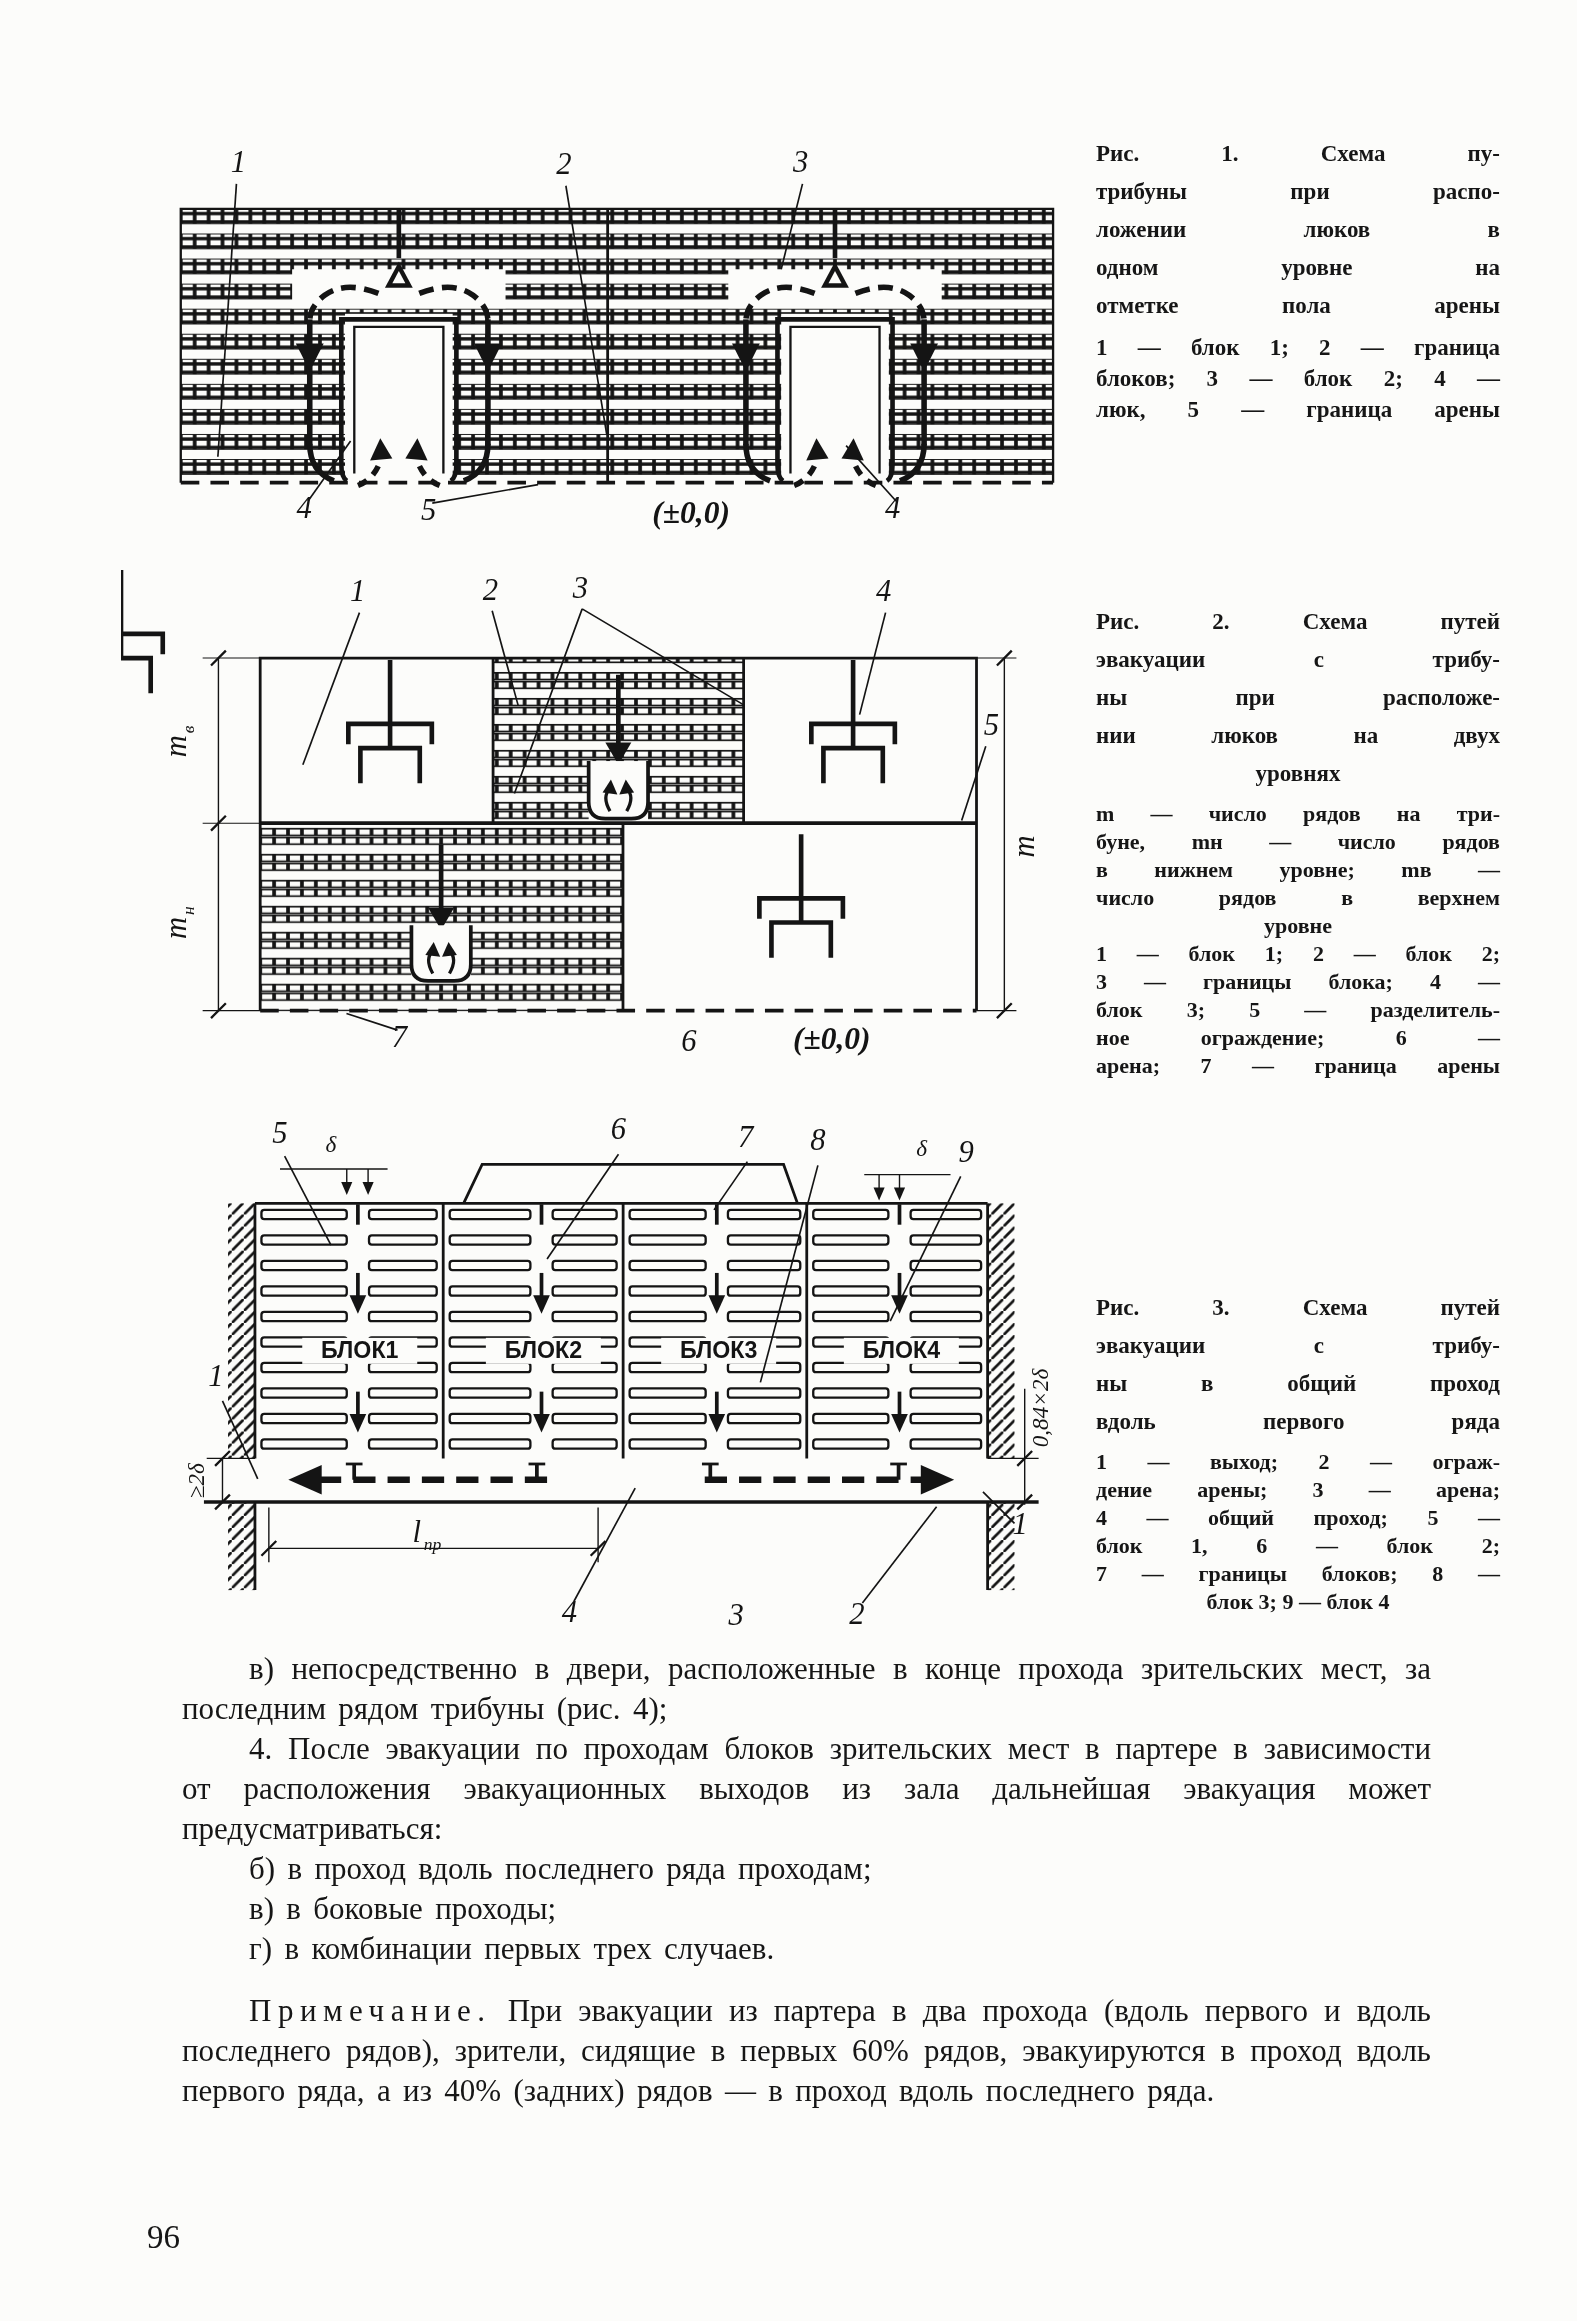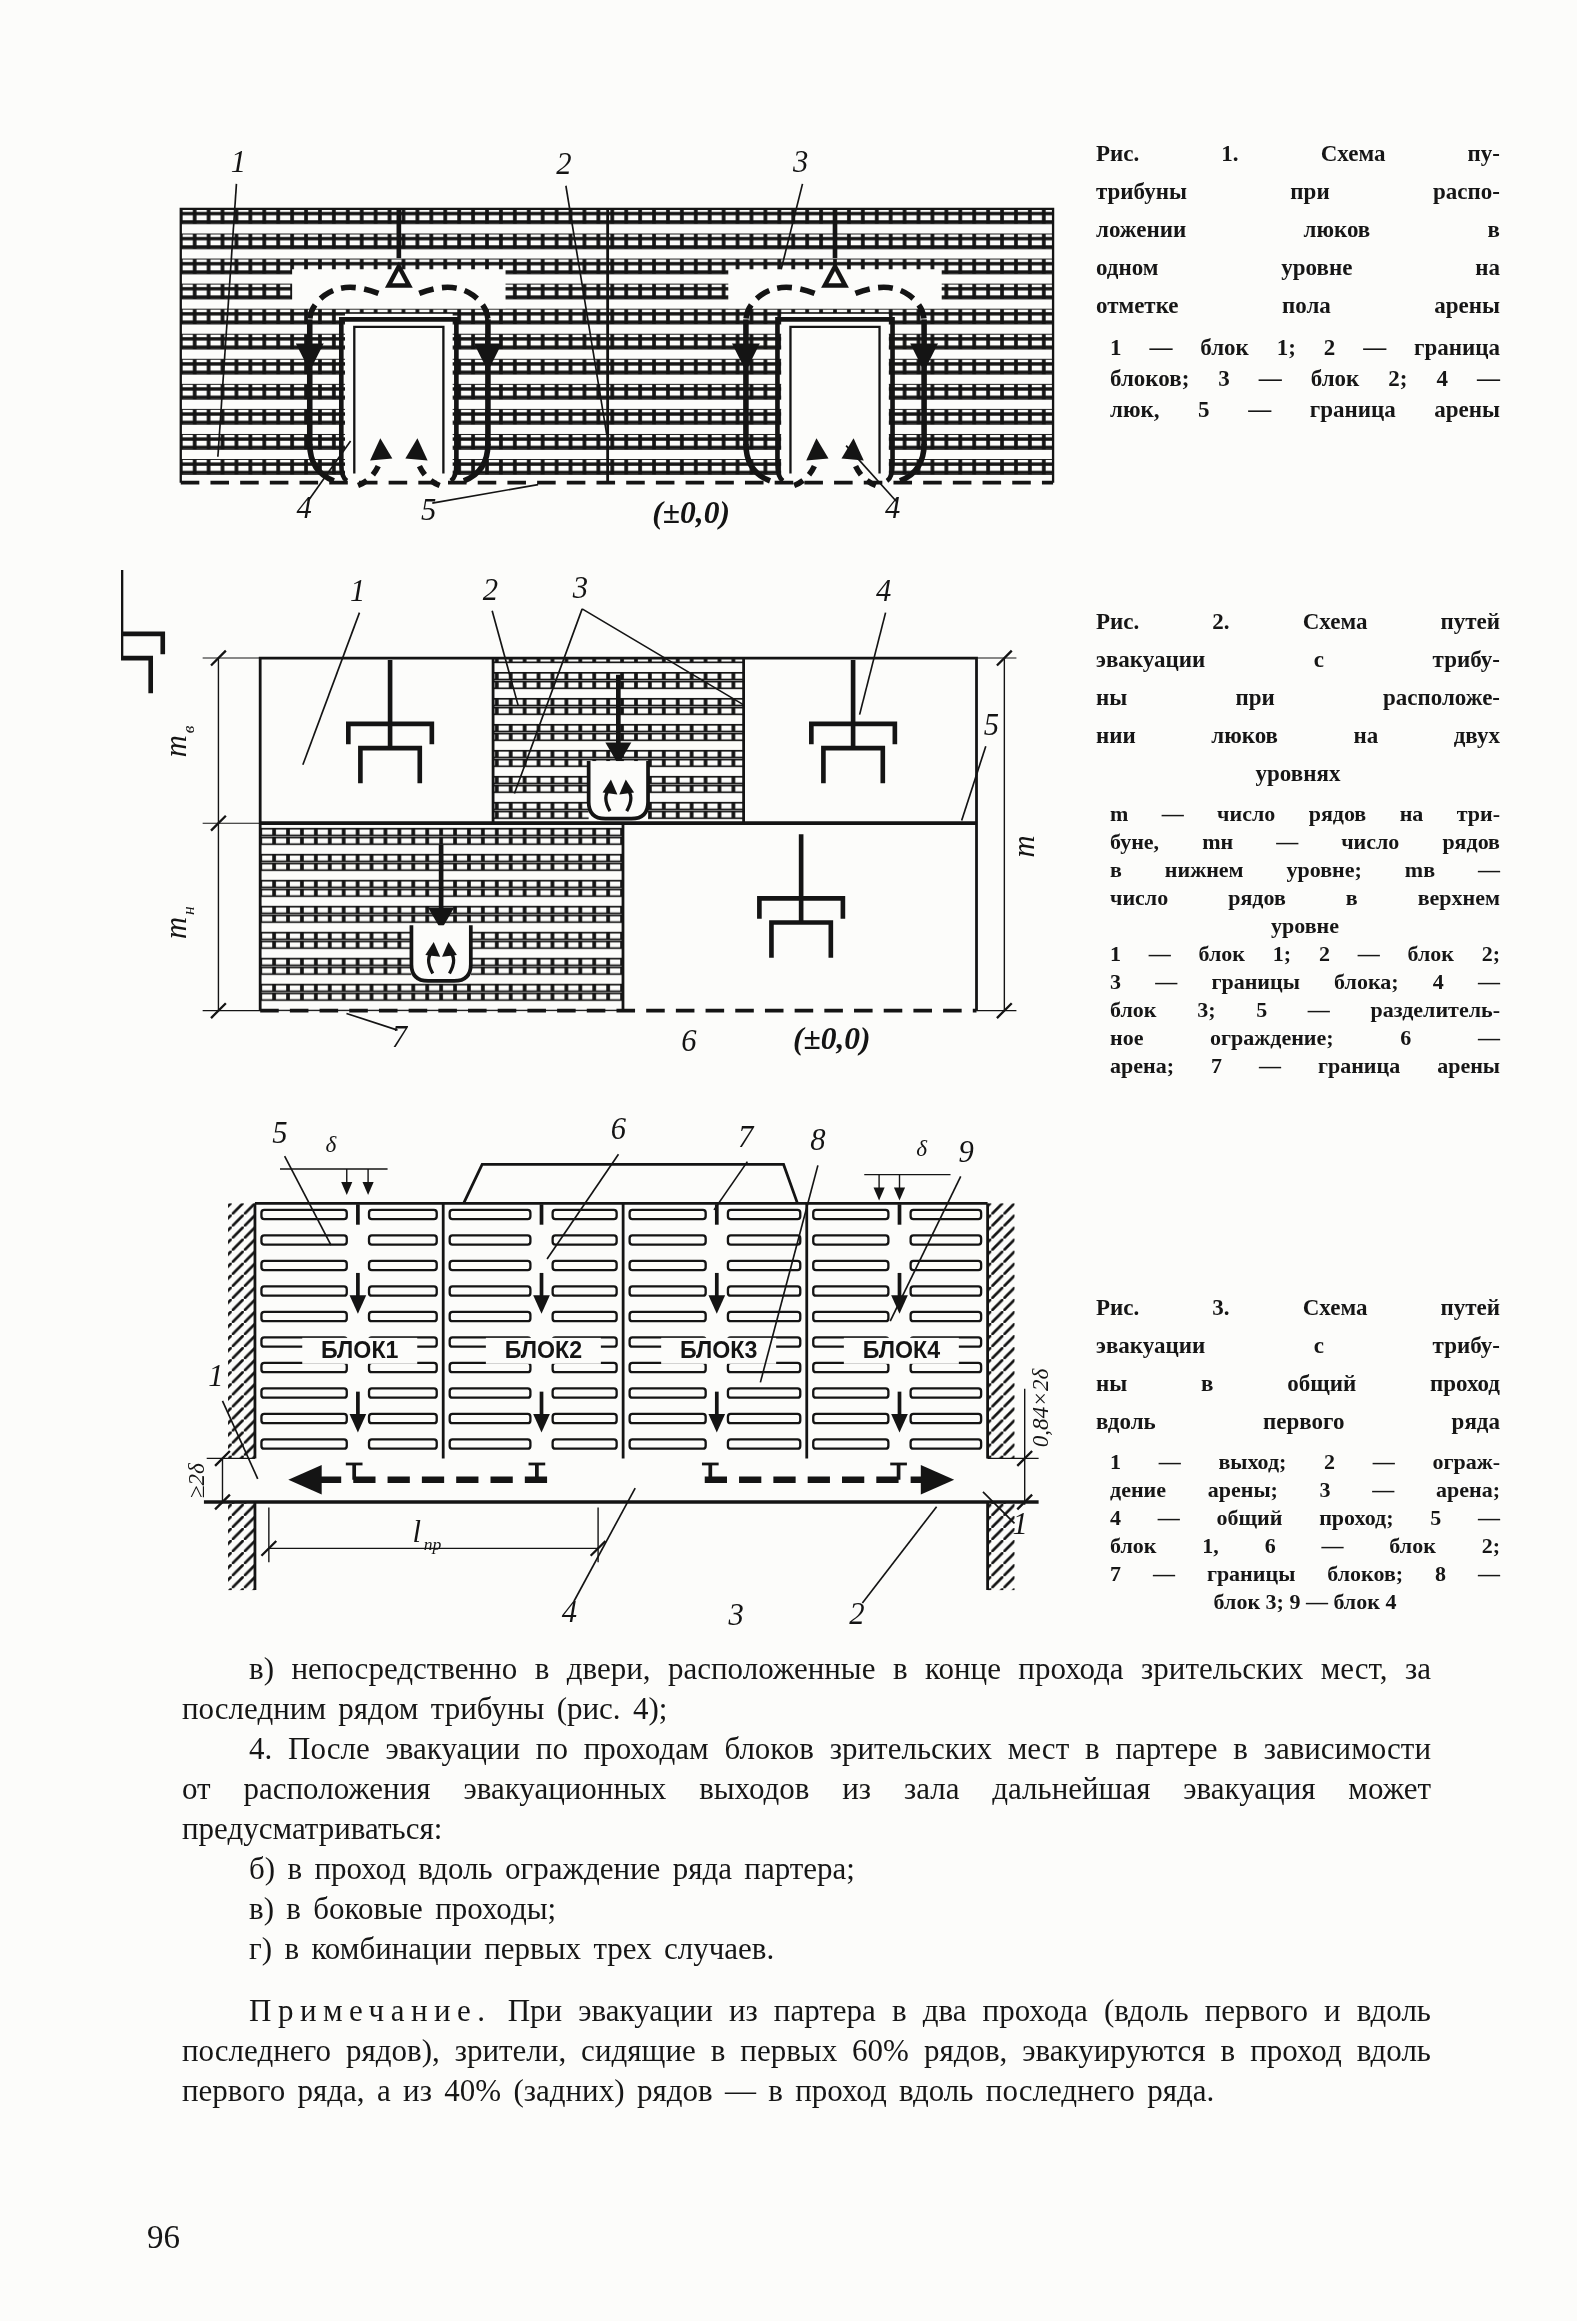--- a/index.html
+++ b/index.html
@@ -5,21 +5,21 @@
   * { margin:0; padding:0; box-sizing:border-box; }
   html,body { background:#e8e8e4; }
   .page {
     position:relative; width:1578px; height:2322px;
     background:#fcfcfa; color:#161616; overflow:hidden;
     font-family:"Liberation Serif", serif;
   }
   .figsvg { position:absolute; }
   .caption { position:absolute; width:404px; }
   .cap-title { font-weight:bold; font-size:23px; line-height:38px; }
-  .cap-legend { font-weight:bold; margin-top:7.4px;margin-left:14px; }
+  .cap-legend { font-weight:bold; margin-top:7.4px; }
   .leg1 { font-size:23px; line-height:31px; }
   .leg2 { font-size:22px; line-height:28px; }
   .jl { text-align:justify; text-align-last:justify; }
   .cl { text-align:right; text-align-last:center; }
   .body-text {
     position:absolute; left:182px; top:1649px; width:1249px;
     font-size:31px; line-height:40px; text-align:justify; word-spacing:4.6px;
   }
   .para { text-indent:67px; }
   .list-item { text-indent:67px; }
@@ -443,21 +443,21 @@
       <div class="jl">4 — общий проход; 5 —</div>
       <div class="jl">блок 1, 6 — блок 2;</div>
       <div class="jl">7 — границы блоков; 8 —</div>
       <div class="cl">блок 3; 9 — блок 4</div>
     </div>
   </div>
 
   <div class="body-text">
     <div class="para">в) непосредственно в двери, расположенные в конце прохода зрительских мест, за последним рядом трибуны (рис. 4);</div>
     <div class="para">4. После эвакуации по проходам блоков зрительских мест в партере в зависимости от расположения эвакуационных выходов из зала дальнейшая эвакуация может предусматриваться:</div>
-    <div class="list-item">б) в проход вдоль ограждение ряда партера;</div>
+    <div class="list-item">б) в проход вдоль последнего ряда проходам;</div>
     <div class="list-item">в) в боковые проходы;</div>
     <div class="list-item">г) в комбинации первых трех случаев.</div>
     <div class="note"><span class="note-label">Примечание.</span><span> При эвакуации из партера в два прохода (вдоль первого и вдоль последнего рядов), зрители, сидящие в первых 60% рядов, эвакуируются в проход вдоль первого ряда, а из 40% (задних) рядов — в проход вдоль последнего ряда.</span></div>
   </div>
 
   <div class="page-number">96</div>
 </div>
 
 
 </body></html>

